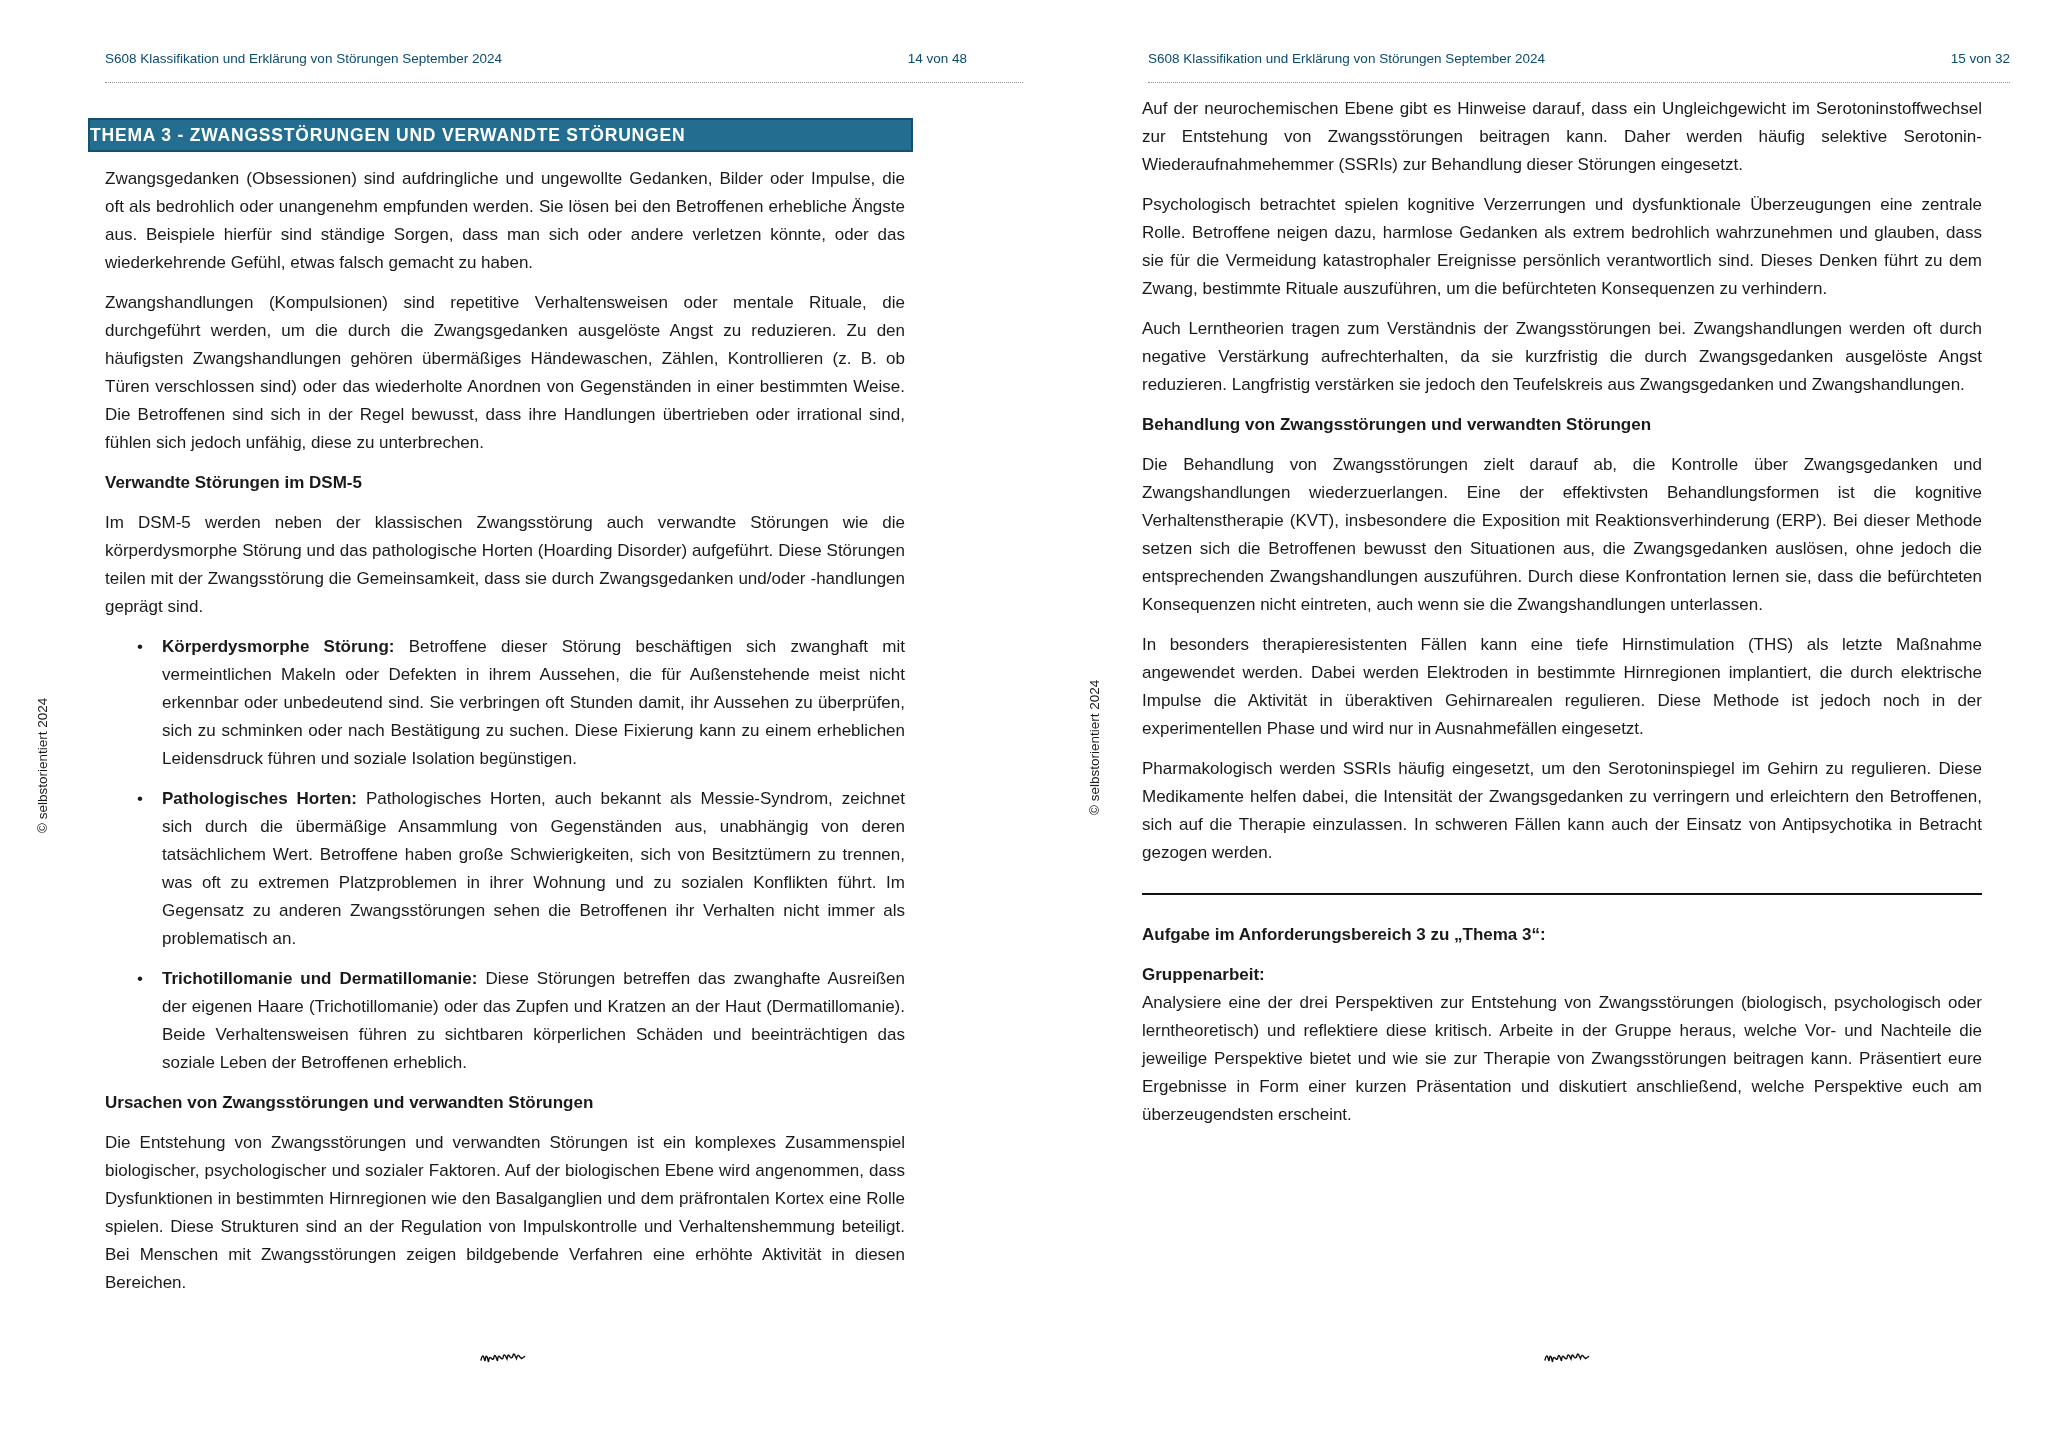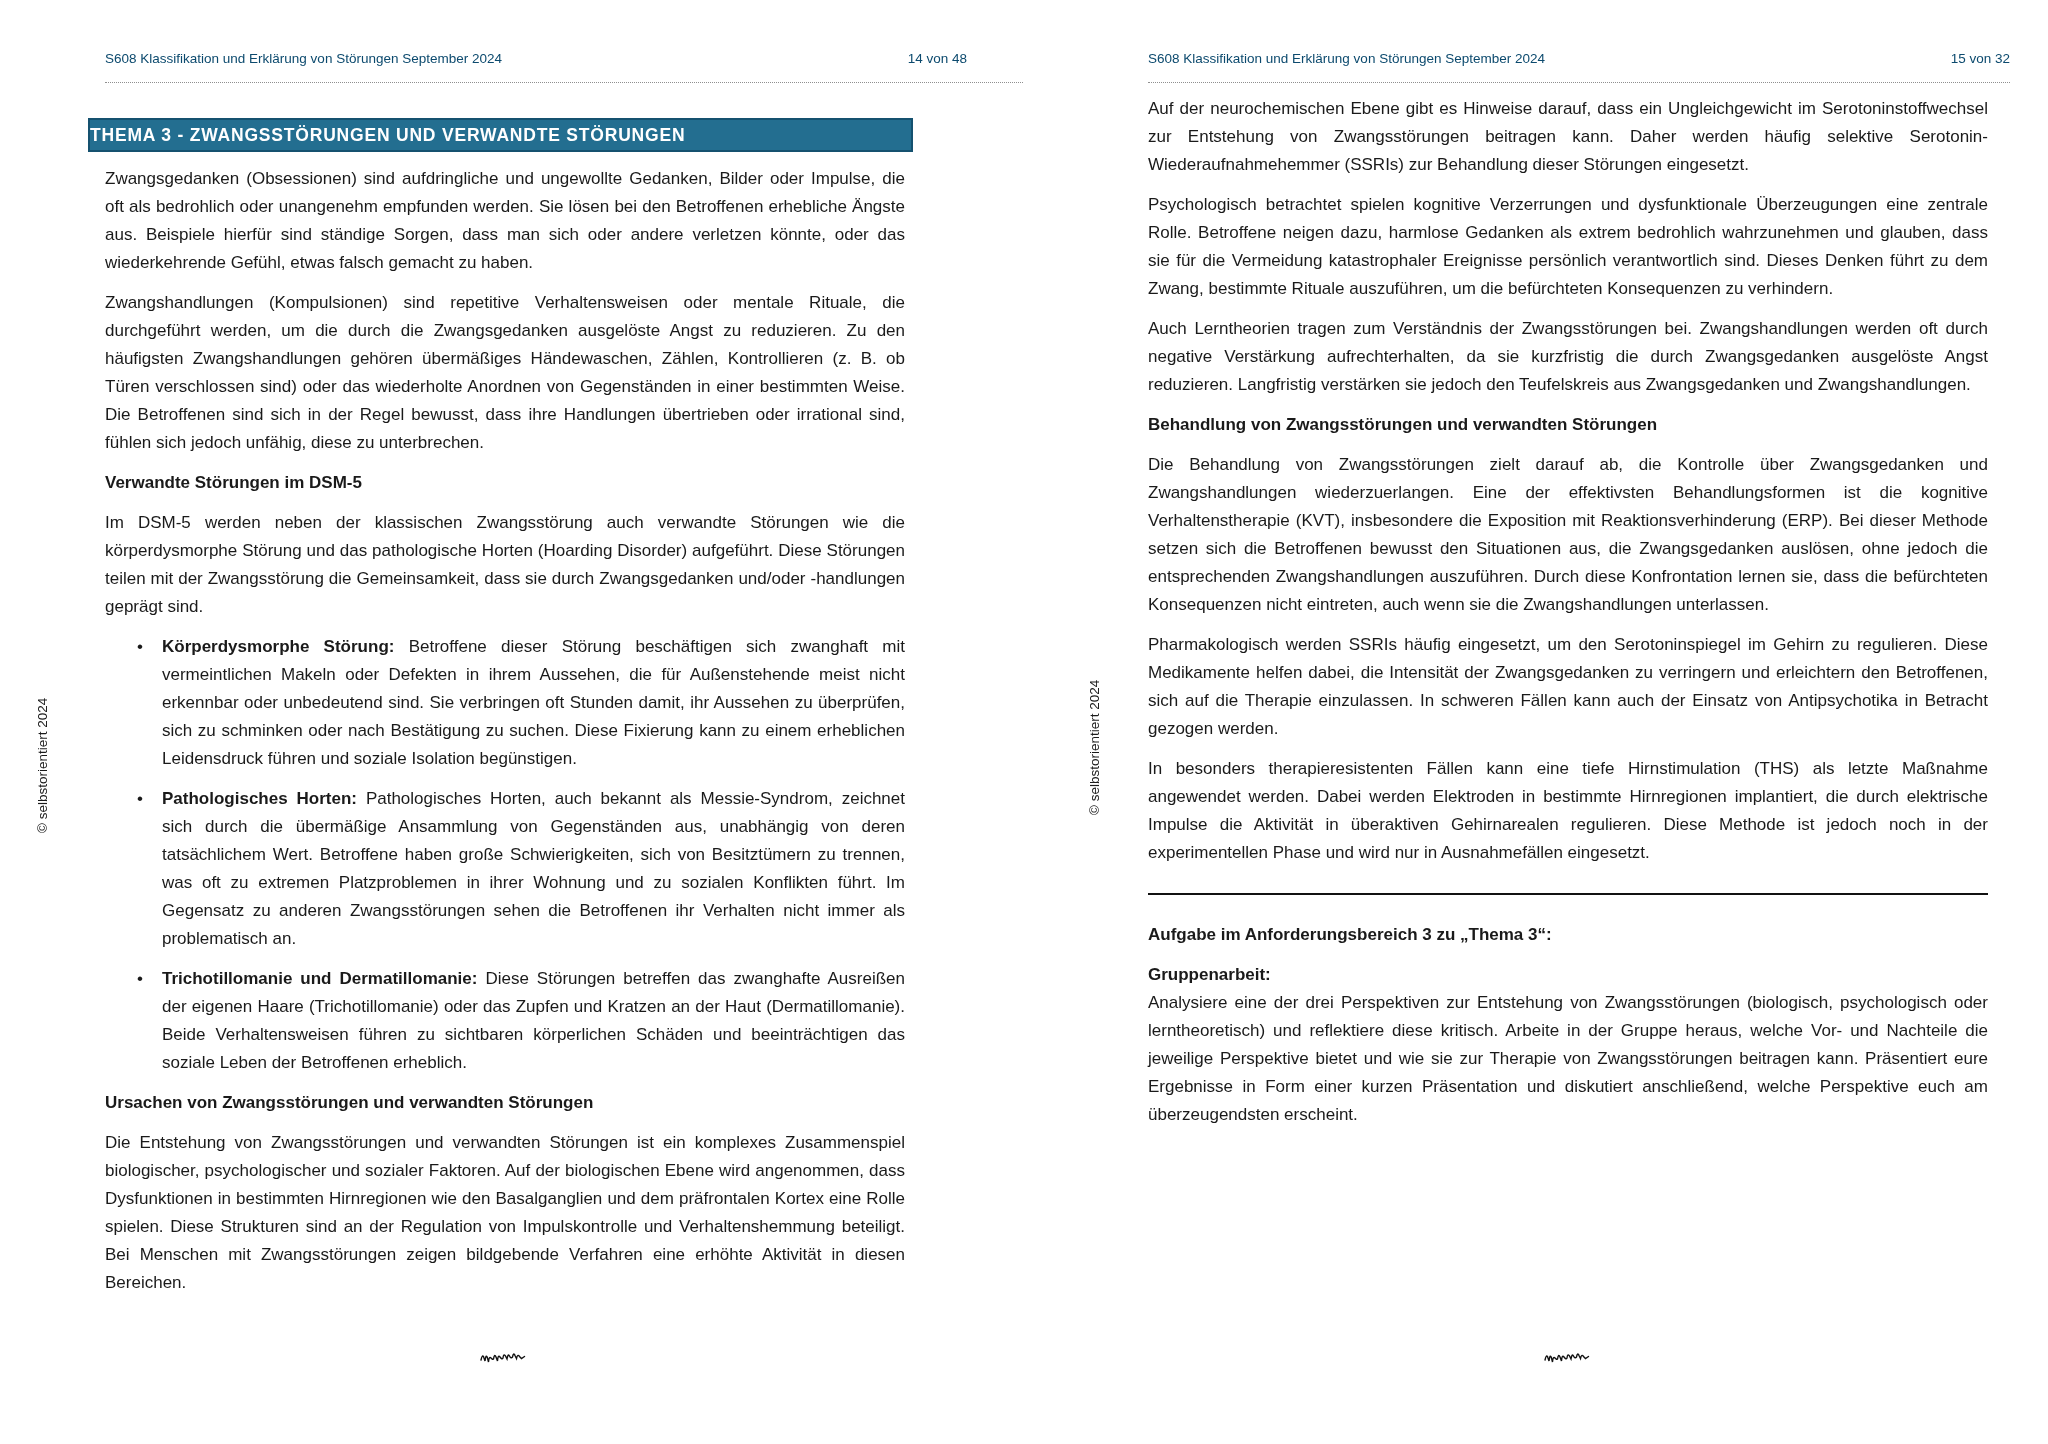--- a/index.html
+++ b/index.html
@@ -39,21 +39,21 @@
     font-size:17.5px;letter-spacing:0.8px;
     line-height:30px;height:34px;
     padding-left:0;
     margin-bottom:13px;
     white-space:nowrap;overflow:hidden;
   }
 
   
   .body-col{position:absolute;text-align:justify;font-size:17px;line-height:28px;}
   .page-left  .body-col{left:105px;top:118px;width:800px;}
-  .page-right .body-col{left:124px;top:95px;width:840px;}
+  .page-right .body-col{left:118px;top:95px;width:840px;}
 
   .body-col p{margin:0 0 12px 0;}
   .body-col h3{margin:12px 0 12px 0;font-size:17px;line-height:28px;font-weight:bold;text-align:left;}
 
   ul.topic-list{list-style:none;margin:0 0 0 0;padding:0;}
   ul.topic-list li{
     position:relative;
     padding-left:57px;
     margin:0 0 12px 0;
   }
@@ -143,22 +143,22 @@
     </div>
 
     <div class="body-col">
       <p>Auf der neurochemischen Ebene gibt es Hinweise darauf, dass ein Ungleichgewicht im Serotoninstoffwechsel zur Entstehung von Zwangsstörungen beitragen kann. Daher werden häufig selektive Serotonin-Wiederaufnahmehemmer (SSRIs) zur Behandlung dieser Störungen eingesetzt.</p>
       <p>Psychologisch betrachtet spielen kognitive Verzerrungen und dysfunktionale Überzeugungen eine zentrale Rolle. Betroffene neigen dazu, harmlose Gedanken als extrem bedrohlich wahrzunehmen und glauben, dass sie für die Vermeidung katastrophaler Ereignisse persönlich verantwortlich sind. Dieses Denken führt zu dem Zwang, bestimmte Rituale auszuführen, um die befürchteten Konsequenzen zu verhindern.</p>
       <p>Auch Lerntheorien tragen zum Verständnis der Zwangsstörungen bei. Zwangshandlungen werden oft durch negative Verstärkung aufrechterhalten, da sie kurzfristig die durch Zwangsgedanken ausgelöste Angst reduzieren. Langfristig verstärken sie jedoch den Teufelskreis aus Zwangsgedanken und Zwangshandlungen.</p>
 
       <h3>Behandlung von Zwangsstörungen und verwandten Störungen</h3>
 
       <p>Die Behandlung von Zwangsstörungen zielt darauf ab, die Kontrolle über Zwangsgedanken und Zwangshandlungen wiederzuerlangen. Eine der effektivsten Behandlungsformen ist die kognitive Verhaltenstherapie (KVT), insbesondere die Exposition mit Reaktionsverhinderung (ERP). Bei dieser Methode setzen sich die Betroffenen bewusst den Situationen aus, die Zwangsgedanken auslösen, ohne jedoch die entsprechenden Zwangshandlungen auszuführen. Durch diese Konfrontation lernen sie, dass die befürchteten Konsequenzen nicht eintreten, auch wenn sie die Zwangshandlungen unterlassen.</p>
+      <p>In besonders therapieresistenten Fällen kann eine tiefe Hirnstimulation (THS) als letzte Maßnahme angewendet werden. Dabei werden Elektroden in bestimmte Hirnregionen implantiert, die durch elektrische Impulse die Aktivität in überaktiven Gehirnarealen regulieren. Diese Methode ist jedoch noch in der experimentellen Phase und wird nur in Ausnahmefällen eingesetzt.</p>
       <p>Pharmakologisch werden SSRIs häufig eingesetzt, um den Serotoninspiegel im Gehirn zu regulieren. Diese Medikamente helfen dabei, die Intensität der Zwangsgedanken zu verringern und erleichtern den Betroffenen, sich auf die Therapie einzulassen. In schweren Fällen kann auch der Einsatz von Antipsychotika in Betracht gezogen werden.</p>
-      <p>In besonders therapieresistenten Fällen kann eine tiefe Hirnstimulation (THS) als letzte Maßnahme angewendet werden. Dabei werden Elektroden in bestimmte Hirnregionen implantiert, die durch elektrische Impulse die Aktivität in überaktiven Gehirnarealen regulieren. Diese Methode ist jedoch noch in der experimentellen Phase und wird nur in Ausnahmefällen eingesetzt.</p>
 
       <hr class="divider">
 
       <h3 class="task-heading">Aufgabe im Anforderungsbereich 3 zu „Thema 3“:</h3>
       <h3 class="task-sub">Gruppenarbeit:</h3>
       <p class="task-text">Analysiere eine der drei Perspektiven zur Entstehung von Zwangsstörungen (biologisch, psychologisch oder lerntheoretisch) und reflektiere diese kritisch. Arbeite in der Gruppe heraus, welche Vor- und Nachteile die jeweilige Perspektive bietet und wie sie zur Therapie von Zwangsstörungen beitragen kann. Präsentiert eure Ergebnisse in Form einer kurzen Präsentation und diskutiert anschließend, welche Perspektive euch am überzeugendsten erscheint.</p>
     </div>
 
     <div class="copyright">© selbstorientiert 2024</div>
 

